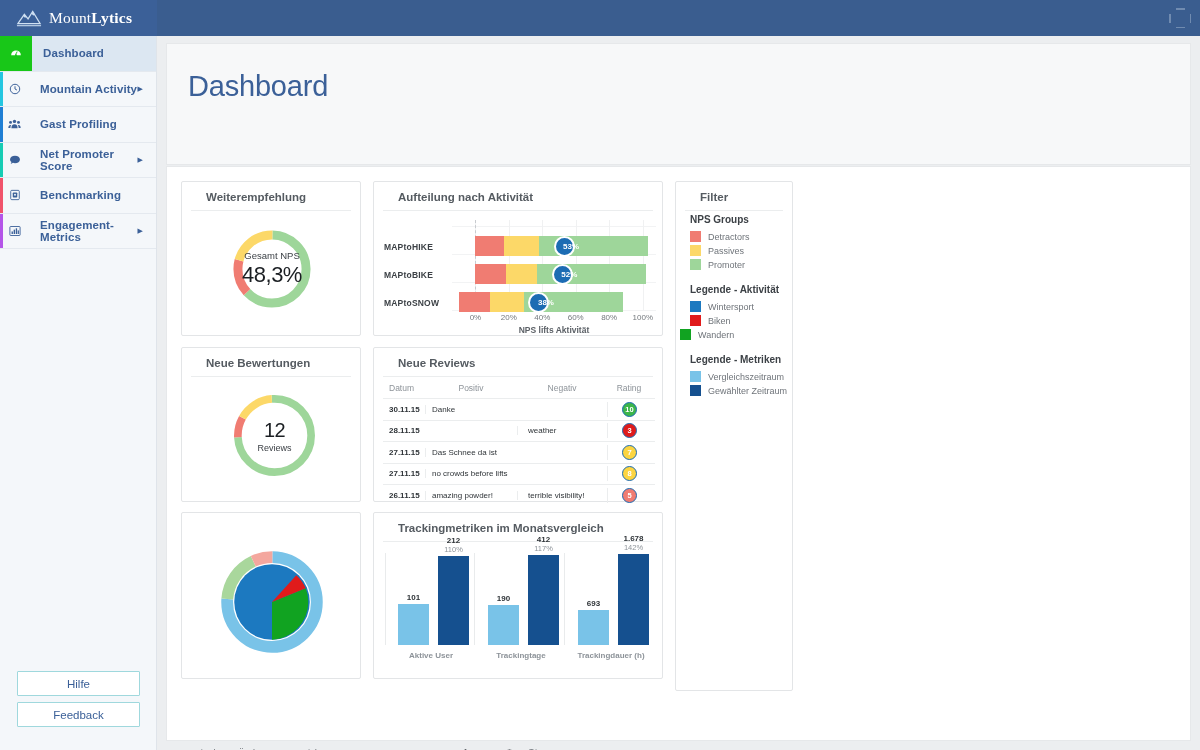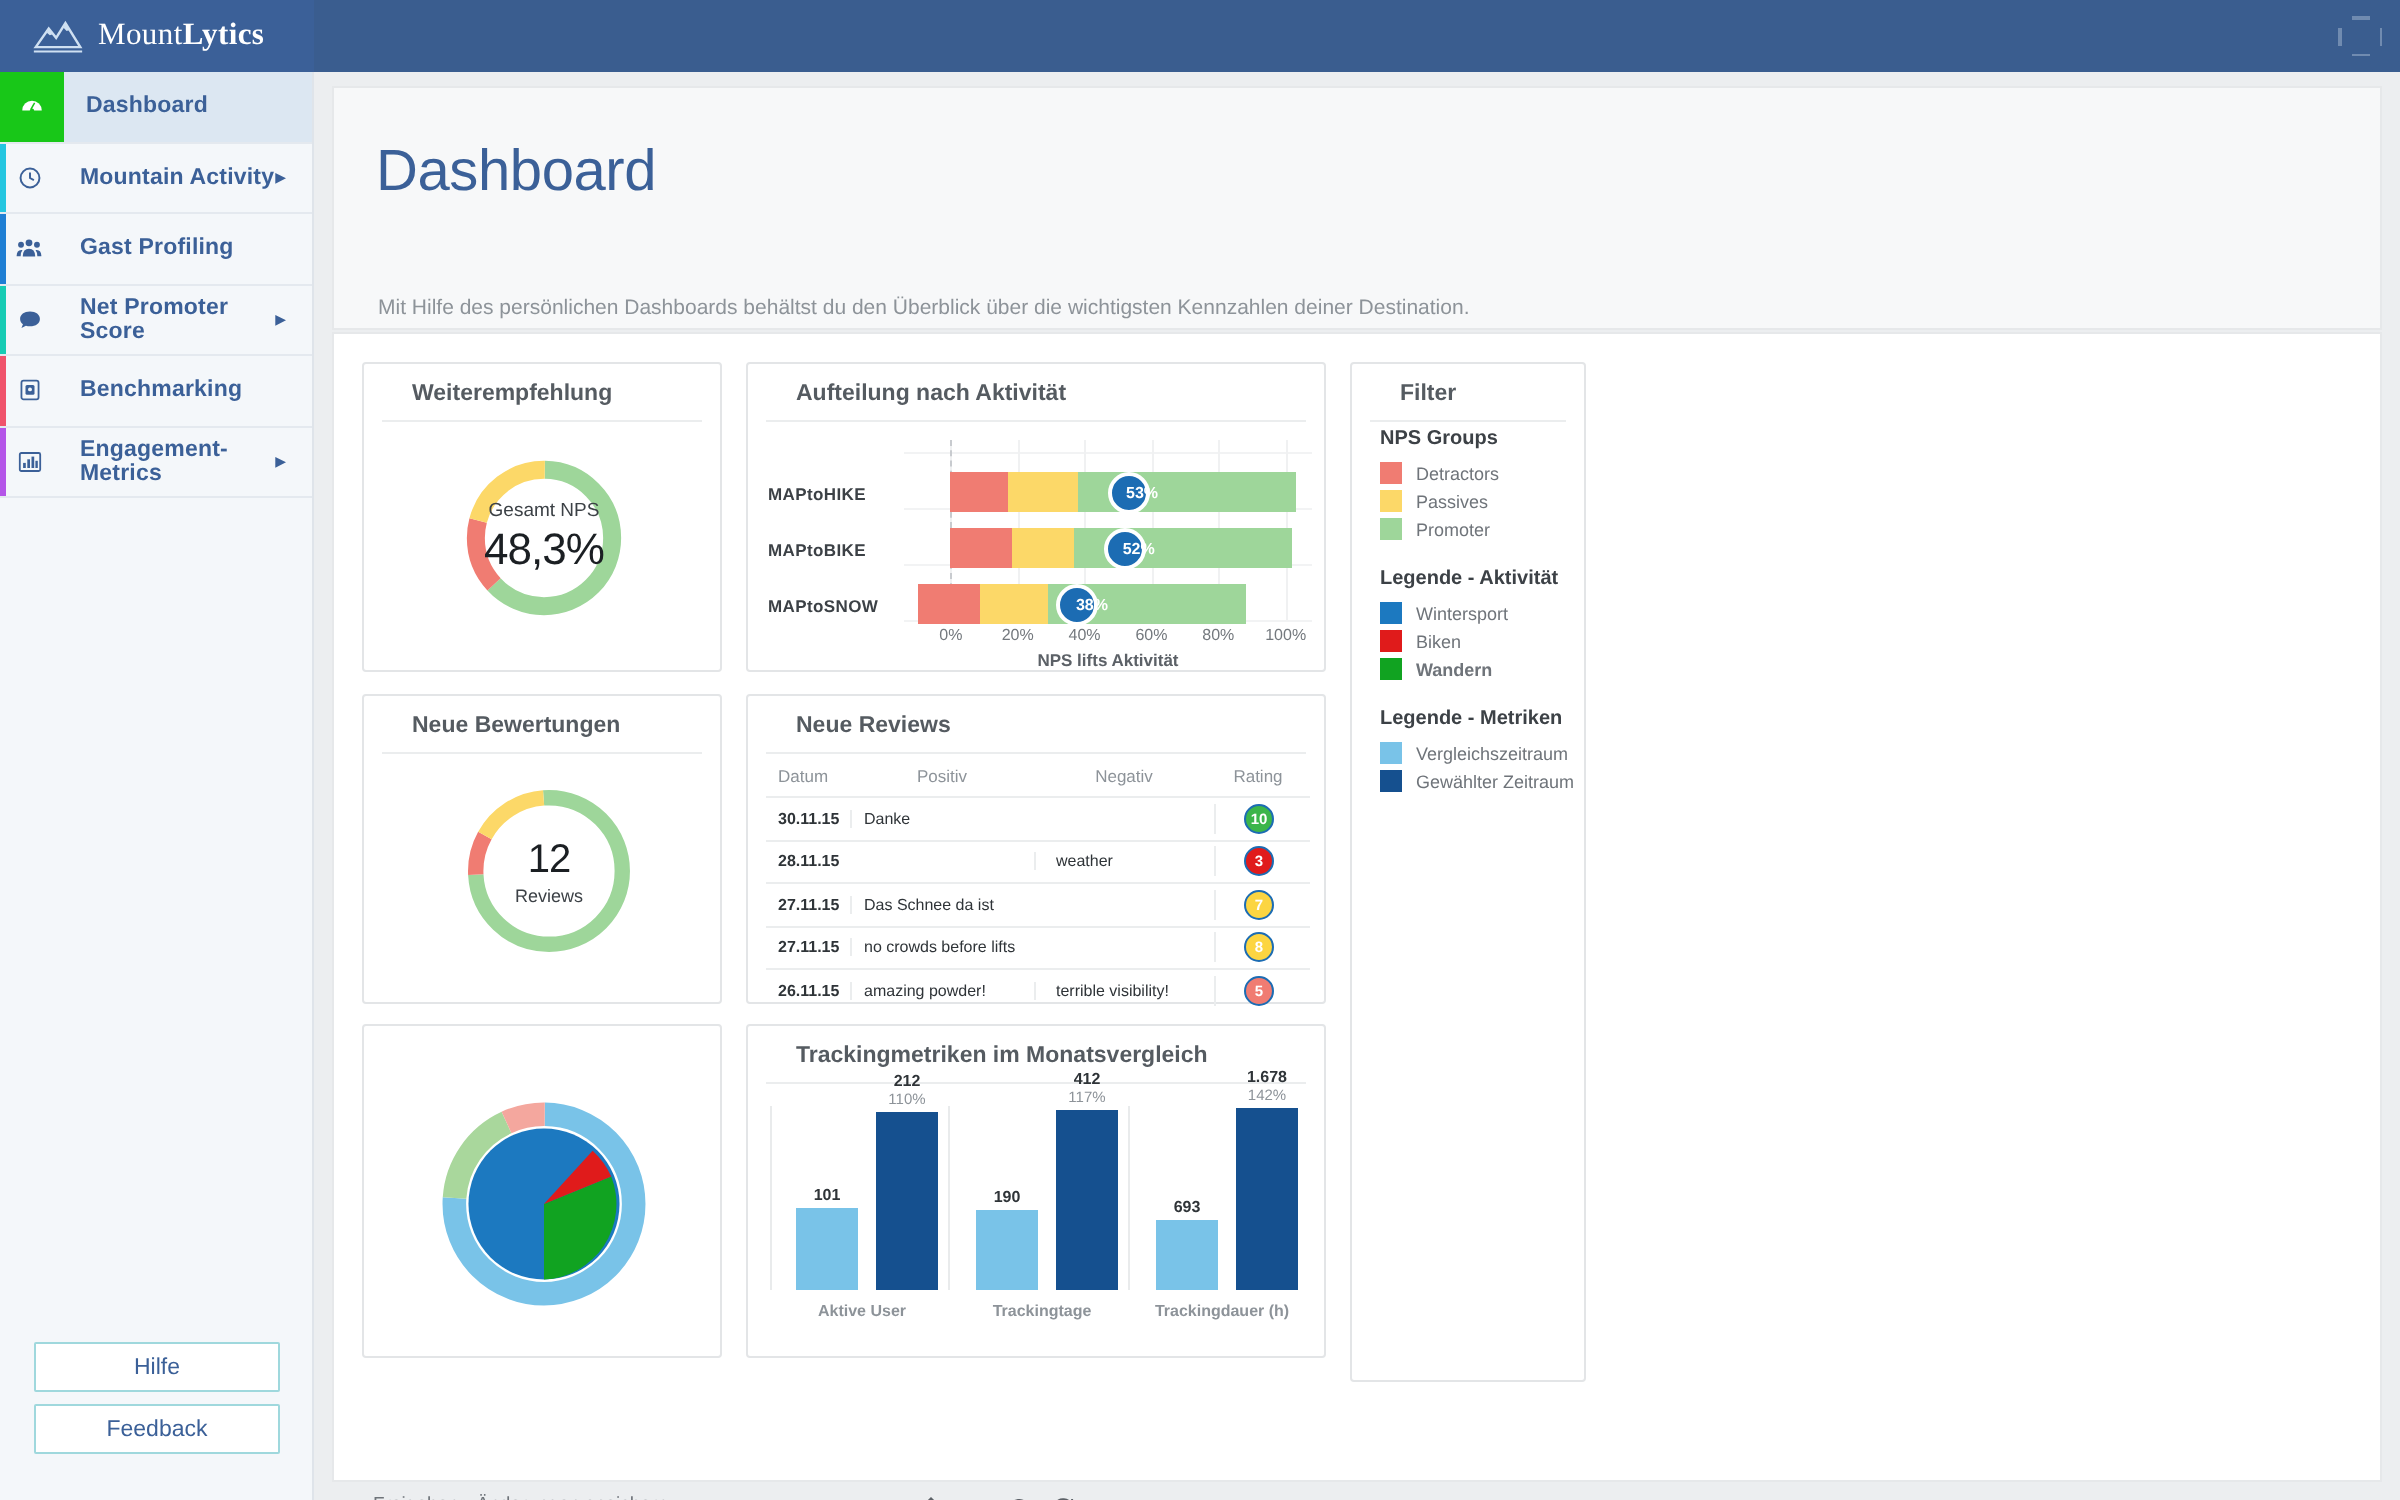--- a/index.html
+++ b/index.html
@@ -277,21 +277,20 @@
   <div id="sidebar-bottom">
     <button class="side-btn">Hilfe</button>
     <button class="side-btn">Feedback</button>
   </div>
 </div>
 
 <div id="content">
 
   <div id="page-header">
     <div id="page-title">Dashboard</div>
-    <div id="page-subtitle">Mit Hilfe des persönlichen Dashboards behältst du den Überblick über die wichtigsten Kennzahlen deiner Destination.</div>
   </div>
 
   <div id="panel">
 
     <div class="card" style="left:14px; top:14px; width:180px; height:155px;">
       <div class="card-title">Weiterempfehlung</div>
       <div class="donut-wrap" style="position:absolute; left:45px; top:42px; width:90px; height:90px;">
         <svg viewBox="0 0 42 42" width="90" height="90">
           <circle cx="21" cy="21" r="15.9" fill="none" stroke="#9ed69a" stroke-width="4.2" stroke-dasharray="63 37" stroke-dashoffset="25"></circle>
           <circle cx="21" cy="21" r="15.9" fill="none" stroke="#f07c72" stroke-width="4.2" stroke-dasharray="16 84" stroke-dashoffset="-38"></circle>
@@ -361,21 +360,21 @@
           </div>
           <div class="filter-h" style="left: 14px; top: 70px;">Legende - Aktivität</div>
           <div class="legend-row" style="left: 14px; top: 87px;">
             <span class="legend-sw" style="background:#1c79c0"></span>
             <span class="legend-tx">Wintersport</span>
           </div>
           <div class="legend-row" style="left: 14px; top: 101px;">
             <span class="legend-sw" style="background:#e01b1b"></span>
             <span class="legend-tx">Biken</span>
           </div>
-          <div class="legend-row" style="left: 14px; top: 115px; font-weight: bold;">
+          <div class="legend-row" style="left: 4px; top: 115px;">
             <span class="legend-sw" style="background:#11a321"></span>
             <span class="legend-tx">Wandern</span>
           </div>
           <div class="filter-h" style="left: 14px; top: 140px;">Legende - Metriken</div>
           <div class="legend-row" style="left: 14px; top: 157px;">
             <span class="legend-sw" style="background:#79c3e8"></span>
             <span class="legend-tx">Vergleichszeitraum</span>
           </div>
           <div class="legend-row" style="left: 14px; top: 171px;">
             <span class="legend-sw" style="background:#15508f"></span>

